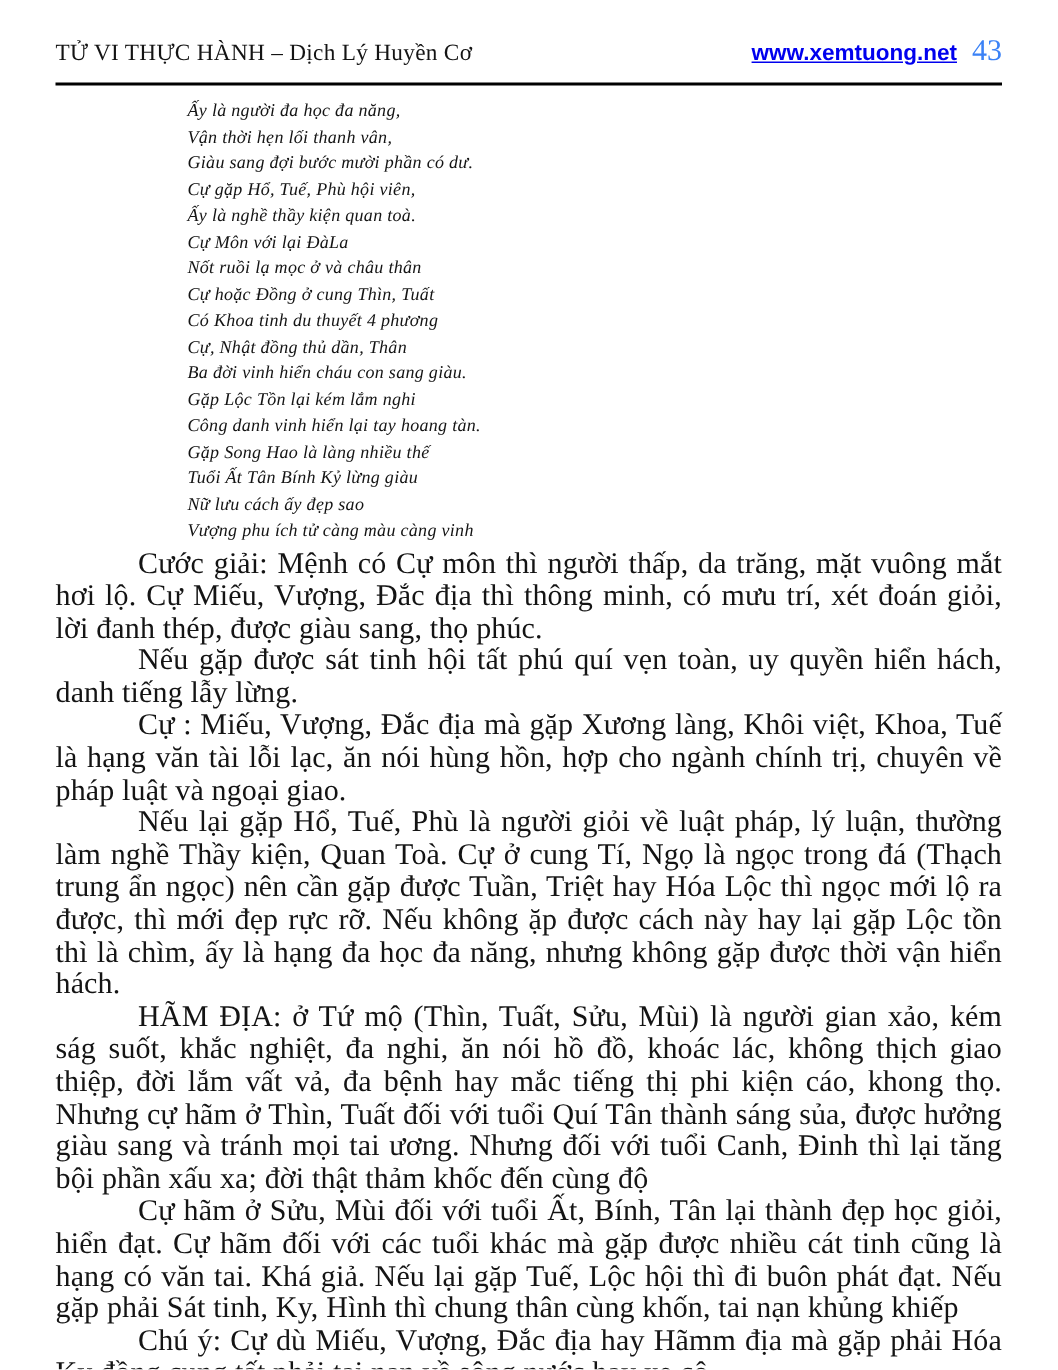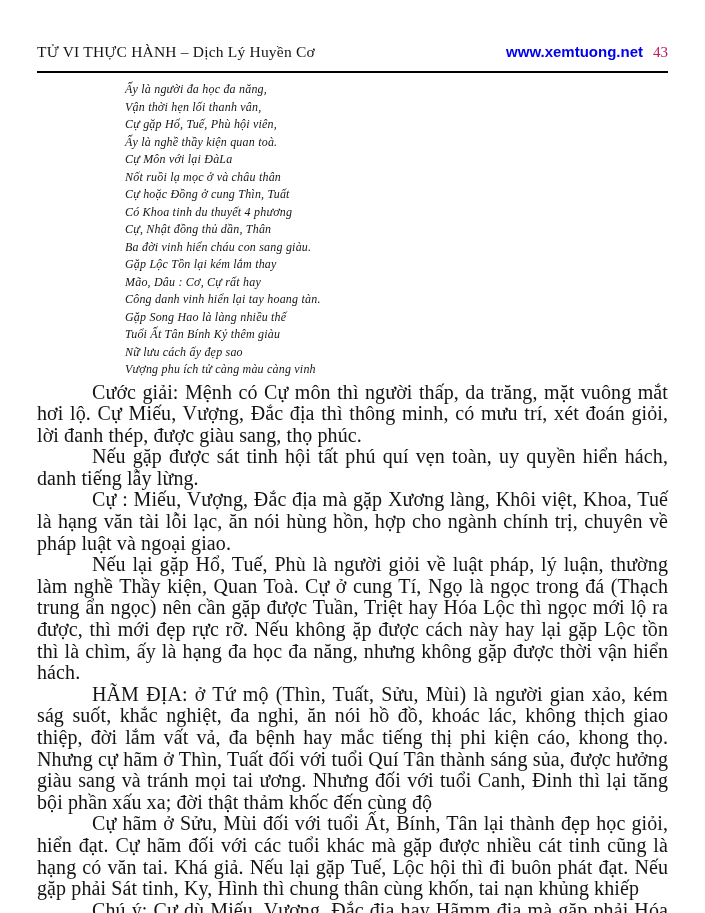--- a/index.html
+++ b/index.html
@@ -5,21 +5,21 @@
   html,body{margin:0;padding:0;background:#ffffff;}
   .page{
     position:relative;
     width:705px;
     height:913px;
     margin:0 auto;
     background:#ffffff;
     color:#141414;
     font-family:"Liberation Serif", serif;
     box-sizing:border-box;
-    padding:42px 37px 0 37px;
+    padding:24px 37px 0 37px;
     overflow:hidden;
   }
   .header{
     display:flex;
     justify-content:space-between;
     align-items:baseline;
     font-size:15.5px;
     line-height:20px;
   }
   .header .title{
@@ -30,25 +30,26 @@
     white-space:nowrap;
     display:flex;
     align-items:baseline;
     gap:10px;
   }
   .site-link{
     color:#0000ee;
     font-family:"Liberation Sans", sans-serif;
     font-weight:bold;
     font-size:15px;
+    text-decoration:underline;
     cursor:pointer;
   }
   .page-num{
-    font-size:15px;
-    color:#be185d;
+    font-size:20px;
+    color:#3b82f6;
   }
   .rule{
     border:none;
     border-top:2px solid #000000;
     margin:9px 0 8px 0;
   }
   .verse{
     margin-left:88px;
     font-style:italic;
     font-size:12px;
@@ -79,33 +80,33 @@
       <a class="site-link">www.xemtuong.net</a>
       <span class="page-num">43</span>
     </span>
   </div>
 
   <hr class="rule">
 
   <div class="verse">
     <div class="vline">Ấy là người đa học đa năng,</div>
     <div class="vline">Vận thời hẹn lối thanh vân,</div>
+    <div class="vline">Giàu sang đợi bước mười phần có dư.</div>
     <div class="vline">Cự gặp Hổ, Tuế, Phù hội viên,</div>
     <div class="vline">Ấy là nghề thầy kiện quan toà.</div>
     <div class="vline">Cự Môn với lại ĐàLa</div>
     <div class="vline">Nốt ruồi lạ mọc ở và châu thân</div>
     <div class="vline">Cự hoặc Đồng ở cung Thìn, Tuất</div>
     <div class="vline">Có Khoa tinh du thuyết 4 phương</div>
     <div class="vline">Cự, Nhật đồng thủ dần, Thân</div>
     <div class="vline">Ba đời vinh hiển cháu con sang giàu.</div>
-    <div class="vline">Gặp Lộc Tồn lại kém lắm thay</div>
-    <div class="vline">Mão, Dâu : Cơ, Cự rất hay</div>
+    <div class="vline">Gặp Lộc Tồn lại kém lắm nghi</div>
     <div class="vline">Công danh vinh hiển lại tay hoang tàn.</div>
     <div class="vline">Gặp Song Hao là làng nhiều thế</div>
-    <div class="vline">Tuổi Ất Tân Bính Kỷ thêm giàu</div>
+    <div class="vline">Tuổi Ất Tân Bính Kỷ lừng giàu</div>
     <div class="vline">Nữ lưu cách ấy đẹp sao</div>
     <div class="vline">Vượng phu ích tử càng màu càng vinh</div>
   </div>
 
   <div class="prose">
     <p>Cước giải: Mệnh có Cự môn thì người thấp, da trăng, mặt vuông mắt hơi lộ. Cự Miếu, Vượng, Đắc địa thì thông minh, có mưu trí, xét đoán giỏi, lời đanh thép, được giàu sang, thọ phúc.</p>
     <p>Nếu gặp được sát tinh hội tất phú quí vẹn toàn, uy quyền hiển hách, danh tiếng lẫy lừng.</p>
     <p>Cự : Miếu, Vượng, Đắc địa mà gặp Xương làng, Khôi việt, Khoa, Tuế là hạng văn tài lỗi lạc, ăn nói hùng hồn, hợp cho ngành chính trị, chuyên về pháp luật và ngoại giao.</p>
     <p>Nếu lại gặp Hổ, Tuế, Phù là người giỏi về luật pháp, lý luận, thường làm nghề Thầy kiện, Quan Toà. Cự ở cung Tí, Ngọ là ngọc trong đá (Thạch trung ẩn ngọc) nên cần gặp được Tuần, Triệt hay Hóa Lộc thì ngọc mới lộ ra được, thì mới đẹp rực rỡ. Nếu không ặp được cách này hay lại gặp Lộc tồn thì là chìm, ấy là hạng đa học đa năng, nhưng không gặp được thời vận hiển hách.</p>
     <p>HÃM ĐỊA: ở Tứ mộ (Thìn, Tuất, Sửu, Mùi) là người gian xảo, kém ság suốt, khắc nghiệt, đa nghi, ăn nói hồ đồ, khoác lác, không thịch giao thiệp, đời lắm vất vả, đa bệnh hay mắc tiếng thị phi kiện cáo, khong thọ. Nhưng cự hãm ở Thìn, Tuất đối với tuổi Quí Tân thành sáng sủa, được hưởng giàu sang và tránh mọi tai ương. Nhưng đối với tuổi Canh, Đinh thì lại tăng bội phần xấu xa; đời thật thảm khốc đến cùng độ</p>

